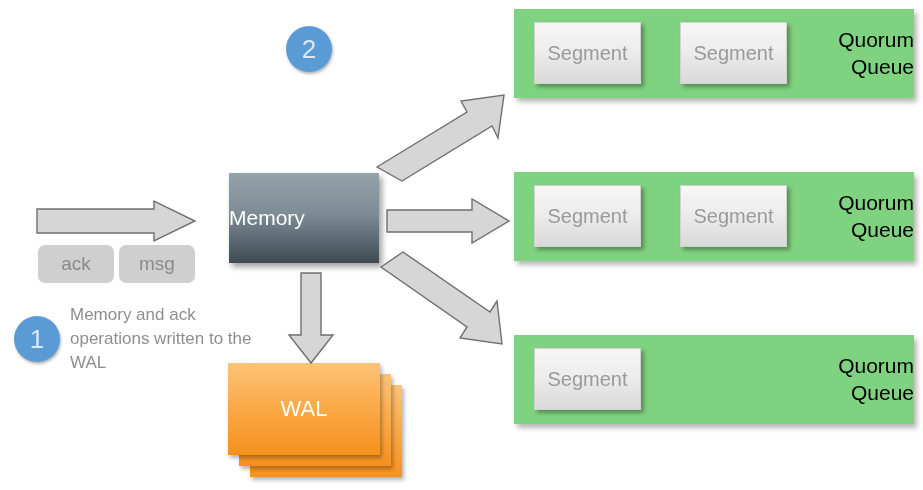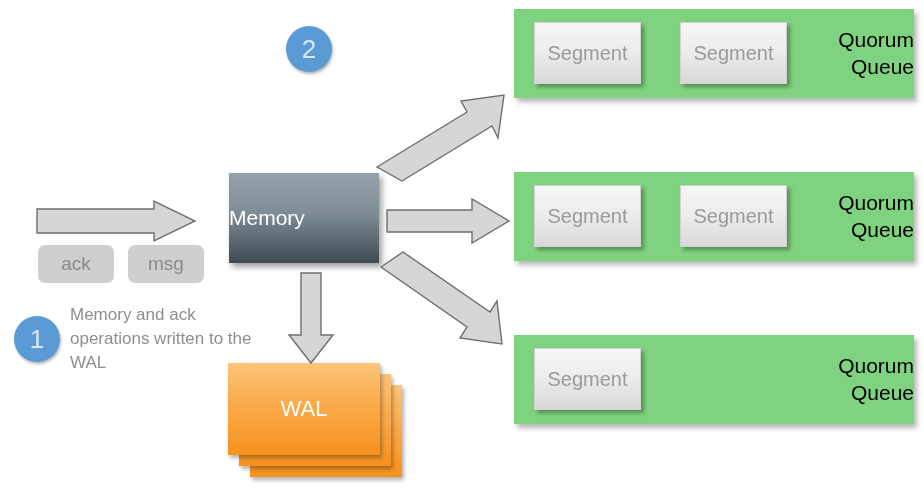--- a/index.html
+++ b/index.html
@@ -116,21 +116,21 @@
     height: 38px;
     border-radius: 7px;
     background: #cfcfcf;
     color: #8a8a8a;
     font-size: 19px;
     line-height: 38px;
     text-align: center;
     font-family: "Liberation Sans", sans-serif;
   }
   #pill-ack { left: 38px; }
-  #pill-msg { left: 128px; }
+  #pill-msg { left: 119px; }
 
   
   #wal-stack {
     position: absolute;
     left: 228px;
     top: 363px;
     width: 185px;
     height: 127px;
   }
   .wal-sheet {

